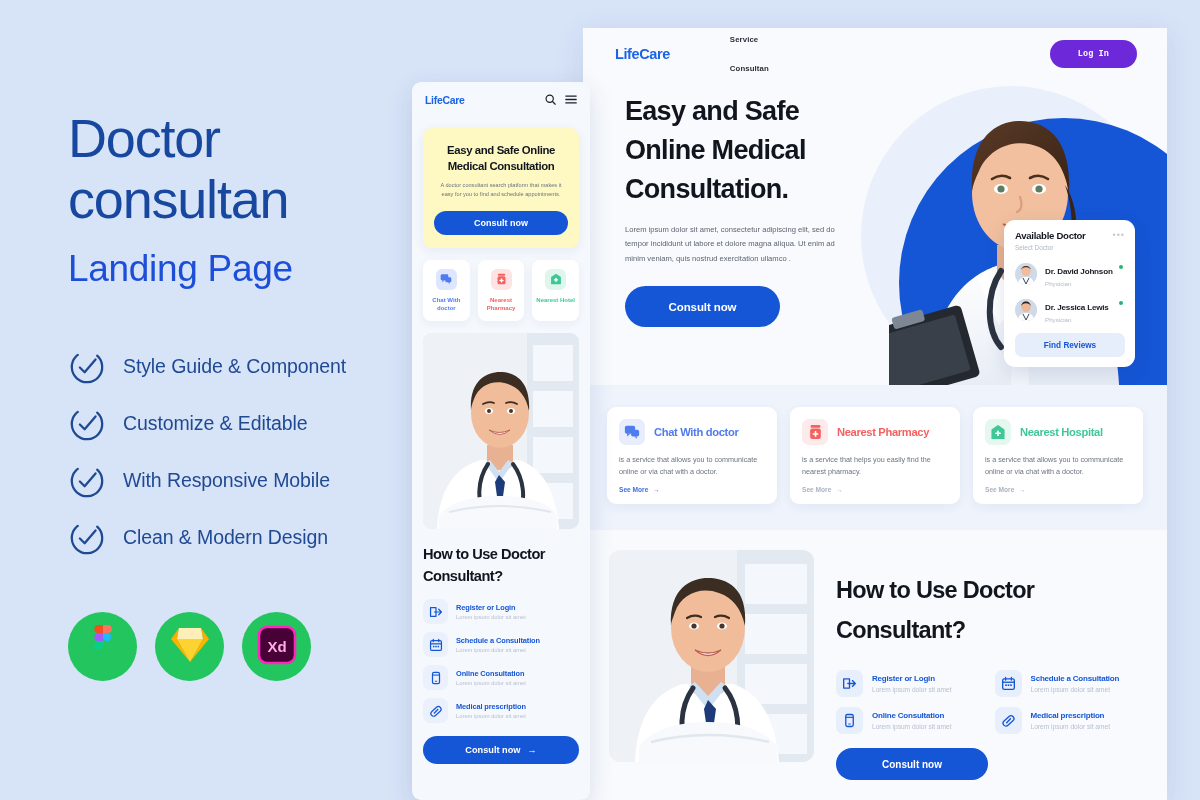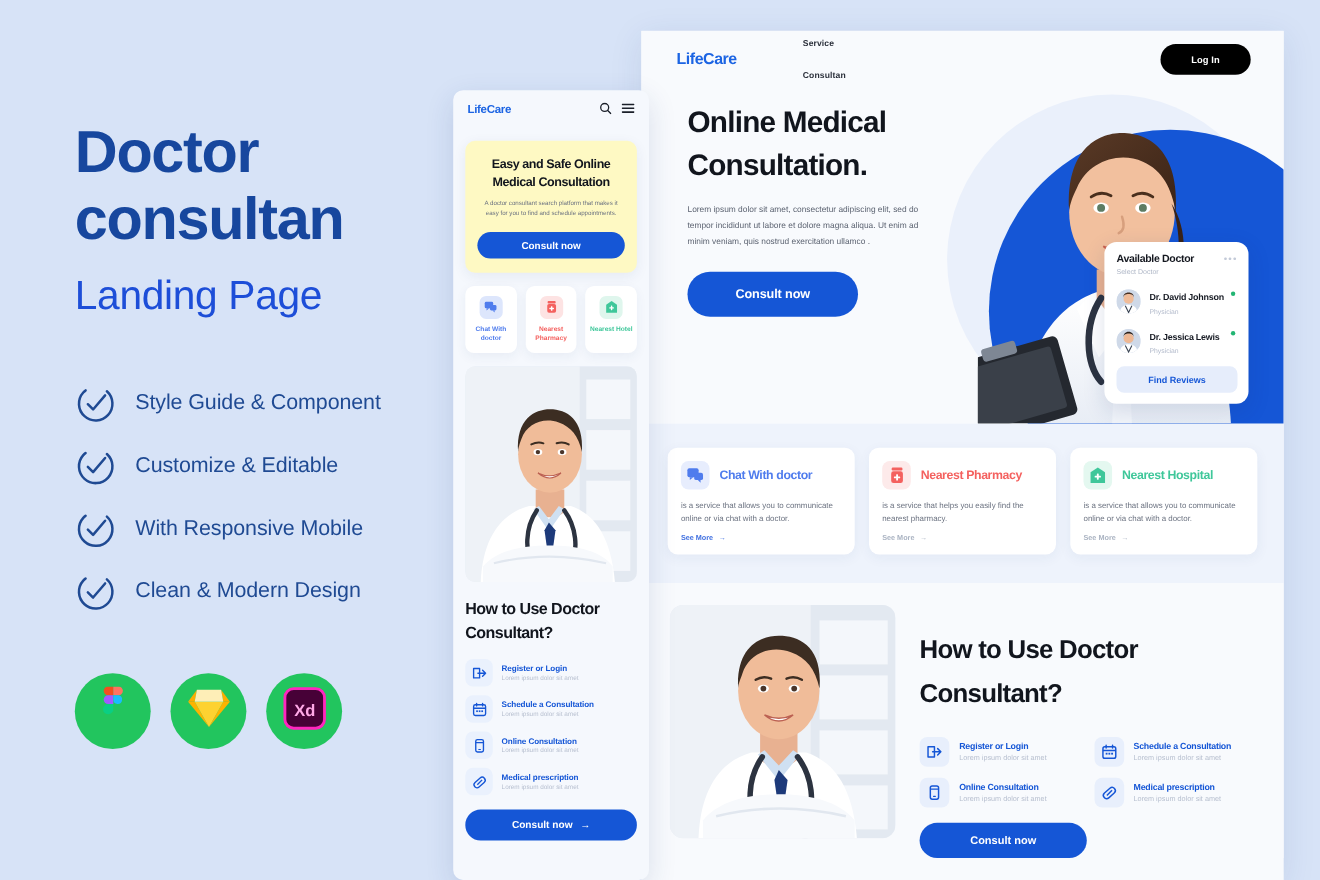--- a/index.html
+++ b/index.html
@@ -6,21 +6,21 @@
   html, body { width: 1200px; height: 800px; overflow: hidden; }
   body {
     background: #d7e3f7;
     font-family: "Liberation Sans", sans-serif;
     position: relative;
   }
 
   
   #promo { position: absolute; left: 68px; top: 108px; width: 340px; }
   #promo-title {
-    font-size: 54px; line-height: 61px; font-weight: 700;
+    font-size: 54px; line-height: 61px; font-weight: 400;
     color: #17479e; letter-spacing: -1.2px;
   }
   #promo-subtitle {
     font-size: 37px; color: #1d4ed8; font-weight: 400;
     margin-top: 18px; letter-spacing: -0.3px;
   }
   #feature-list { margin-top: 48px; }
   .feature-row { display: flex; align-items: center; height: 57px; text-align: right; }
   .check-icon { width: 38px; height: 38px; flex: 0 0 38px; margin-right: 17px; }
   .feature-label {
@@ -43,23 +43,23 @@
   #desktop-nav {
     height: 52px; display: flex; align-items: center; padding: 0 32px;
     background: #f8fafd; position: relative;
   }
   #desktop-logo { font-size: 14.5px; font-weight: 700; color: #1c64e3; letter-spacing: -0.4px; }
   #desktop-nav-links { display: flex; gap: 20px; margin-left: 60px; flex-direction: column; }
   .nav-link { font-size: 7.8px; color: #2a2f3a; font-weight: 600; letter-spacing: .1px; }
   .nav-link.active { color: #1c64e3; }
   #login-button {
     position: absolute; right: 30px; top: 12px;
-    background: #000000; color: #fff; border: none; border-radius: 20px;
+    background: #6d28d9; color: #fff; border: none; border-radius: 20px;
     padding: 0 28px; height: 28px; font-size: 8.5px; font-weight: 600;
-    font-family: Liberation Sans, sans-serif; letter-spacing: .1px; cursor: pointer;
+    font-family: Liberation Mono, monospace; letter-spacing: .1px; cursor: pointer;
   }
 
   
   #desktop-hero { position: relative; height: 305px; background: #f8fafd; overflow: hidden; }
   #hero-blue-circle {
     position: absolute; right: -62px; top: 38px; width: 330px; height: 330px;
     border-radius: 50%; background: #1556d6;
   }
   #hero-pale-circle {
     position: absolute; right: 6px; top: 6px; width: 300px; height: 300px;
@@ -360,20 +360,21 @@
             <rect x="-26" y="232" width="104" height="74" rx="5" fill="#24282f"></rect>
             <rect x="-18" y="240" width="88" height="58" rx="3" fill="#3a4049"></rect>
             <rect x="8" y="226" width="32" height="12" rx="3" fill="#7e8794"></rect>
           </g>
         </g>
       </svg>
     </div>
 
     <div id="hero-text">
       <h1 id="hero-title">
+        <div>Easy and Safe</div>
         <div>Online Medical</div>
         <div>Consultation.</div>
       </h1>
       <p id="hero-paragraph">Lorem ipsum dolor sit amet, consectetur adipiscing elit, sed do tempor incididunt ut labore et dolore magna aliqua. Ut enim ad minim veniam, quis nostrud exercitation ullamco .</p>
       <button id="hero-cta">Consult now</button>
     </div>
 
     <div id="available-doctor-card">
       <div id="adc-head">
         <span id="adc-title">Available Doctor</span>

